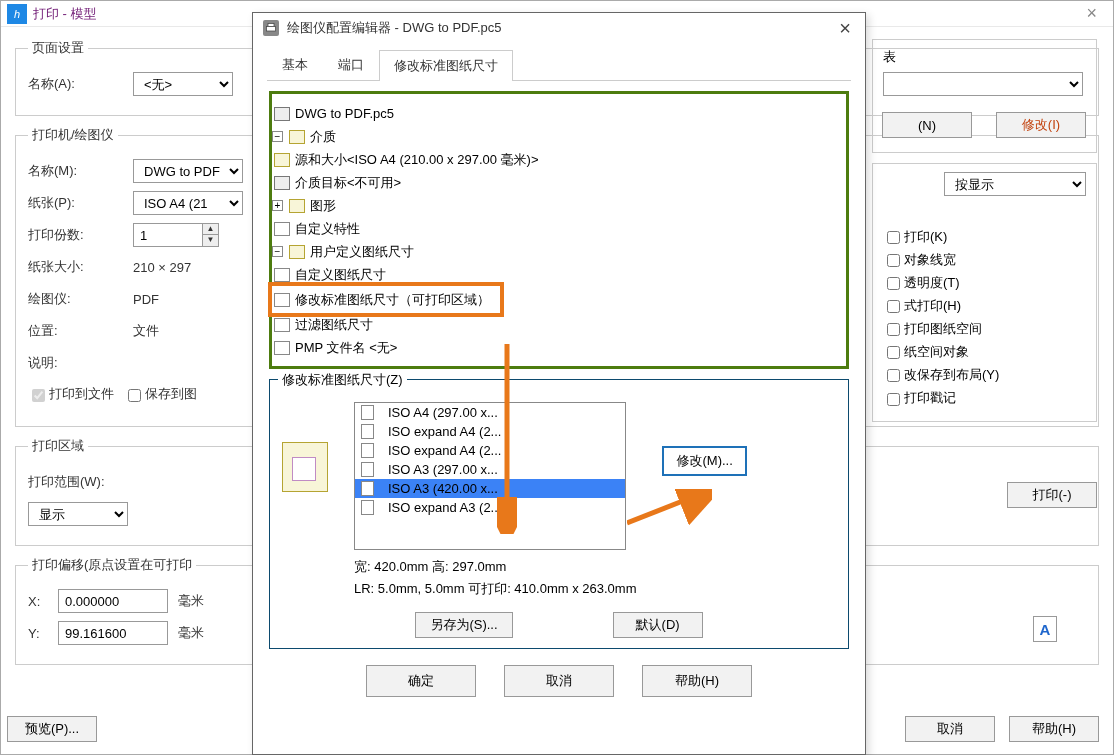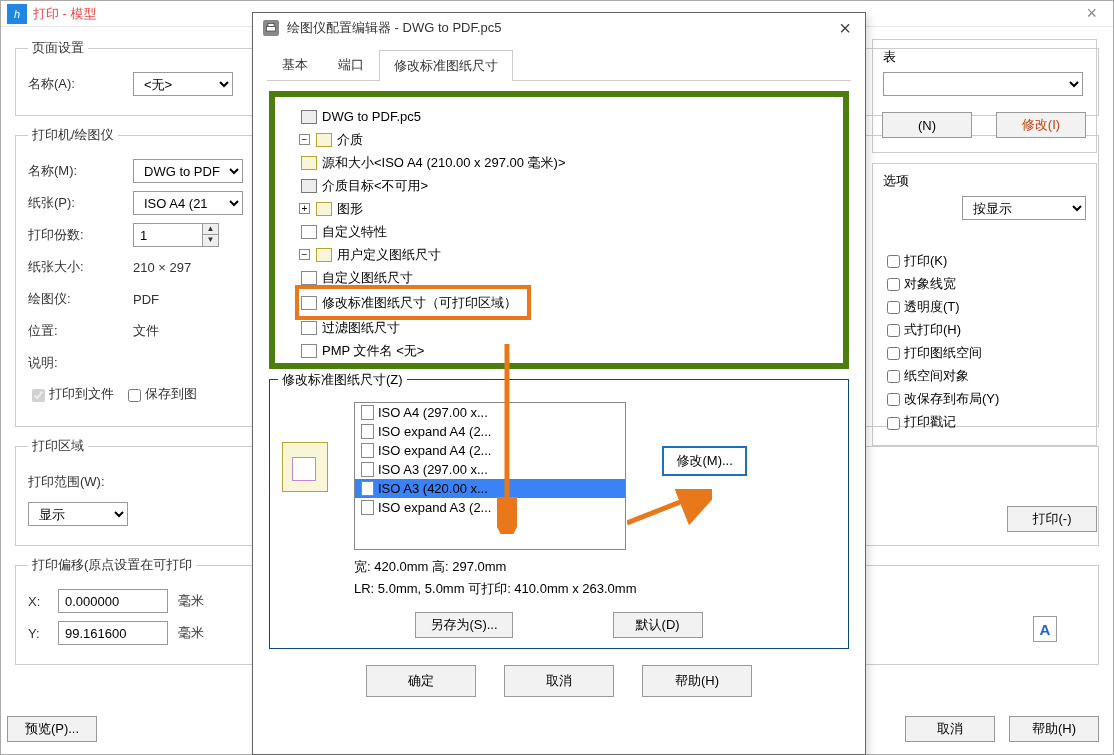--- a/index.html
+++ b/index.html
@@ -2,21 +2,21 @@
 <html><head>
 <meta charset="utf-8">
 <style>
 * { box-sizing: border-box; font-family: "Microsoft YaHei", "SimSun", sans-serif; font-size: 13px; }
 body { margin: 0; background: #fff; position: relative; width: 1114px; height: 755px; }
 
 
 .bg-dialog { position: absolute; left: 0; top: 0; width: 1114px; height: 755px; border: 1px solid #aaa; background: #fff; }
 .bg-titlebar { height: 26px; display: flex; align-items: center; padding: 0 6px; border-bottom: 1px solid #e9e9e9; }
 .bg-titlebar .app-icon { width: 20px; height: 20px; background: #1e88e5; margin-right: 6px; display:flex;align-items:center;justify-content:center;color:#fff;font-size:11px;font-style:italic;}
-.bg-title { color: #ef4444; }
+.bg-title { color: #701a75; }
 .bg-close { margin-left: auto; font-size: 18px; color: #888; padding: 0 10px; }
 
 .bg-body { padding: 12px 14px; color: #333; }
 fieldset { border: 1px solid #ccc; margin: 0 0 10px 0; padding: 8px 12px 12px 12px; }
 legend { padding: 0 4px; color: #333; }
 .row { display: flex; align-items: center; margin: 6px 0; gap: 10px; min-height: 26px; }
 .lbl { min-width: 95px; }
 select.inp, input.inp { border: 1px solid #999; padding: 2px 6px; height: 24px; background: #fff; }
 input.inp { width: 110px; }
 .spinner { display: inline-flex; }
@@ -44,36 +44,36 @@
 .mod-titlebar { height:30px; display:flex; align-items:center; padding:0 10px; }
 .mod-titlebar .ic { width:16px; height:16px; margin-right:8px; border-radius:2px; background:#888;display:inline-flex;align-items:center;justify-content:center;}
 .mod-titlebar .ic svg { width:12px;height:12px;}
 .mod-title { color:#333; }
 .mod-close { margin-left:auto; font-size:20px; color:#444; padding:0 4px; }
 
 .tabs { display:flex; border-bottom:1px solid #ccc; margin: 6px 14px 0 14px; }
 .tab { padding: 6px 14px; border:1px solid transparent; border-bottom:none; color:#333;}
 .tab.active { border-color:#ccc; background:#fff; position:relative; top:1px; }
 
-.tree-wrap { margin: 10px 16px 0 16px; border:6px solid #4d7c0f; padding:8px 24px; font-family: "SimSun", monospace; font-size:13px; line-height:23px; height:278px;}
+.tree-wrap { margin: 10px 16px 0 16px; border:3px solid #4d7c0f; padding:8px 0; font-family: "SimSun", monospace; font-size:13px; line-height:23px; height:278px;}
 .tree-row { white-space: pre; display:flex; align-items:center; }
 .tree-ic { display:inline-block; width:16px; height:14px; margin:0 5px 0 2px; vertical-align:middle; background:#f8f5d8; border:1px solid #b5a432;}
 .tree-ic.printer{background:#eee;border-color:#777;}
 .tree-ic.doc{background:#fff;border-color:#888;}
 .tree-expander { display:inline-block;width:11px;height:11px;border:1px solid #888;text-align:center;line-height:9px;font-size:10px;margin-right:4px;background:#fff;}
 
 .highlighted-item { border: 4px solid #e8781a; padding: 2px 10px 2px 0; margin: -4px 0 -4px -4px; display:inline-flex; align-items:center;text-align:center;}
 
 
 .mod-section { margin: 10px 16px 0 16px; border:1px solid #0c4a6e; padding:22px 12px 10px 12px; position:relative; }
 .mod-section-label { position:absolute; top:-9px; left:8px; background:#fff; padding:0 4px; }
 .paper-icon { width:46px; height:50px; border:1px solid #b5a432; background:#f8f5d8; display:inline-block; position:relative; margin-top:40px;}
 .paper-icon::after{content:"";position:absolute;left:9px;top:14px;width:22px;height:22px;border:1px solid #c08bc4;background:#fff;}
 .list-box { border:1px solid #888; width:272px; height:148px; overflow-y:scroll; }
-.list-item { padding:2px 6px; display:flex; align-items:flex-start; gap:4px; font-family:"SimSun",monospace;}
+.list-item { padding:2px 6px; display:flex; align-items:flex-start; gap:14px; font-family:"SimSun",monospace;}
 .list-item.selected { background:#3b82f6; }
 .doc-ic { width:13px;height:15px;border:1px solid #888;background:#fff;flex-shrink:0;}
 .modify-btn { border:2px solid #1e71b8; background:#fff; padding:4px 12px; }
 .info-line { font-family:Liberation Sans, sans-serif; margin-top:4px; padding-left:130px;}
 
 .mod-buttons { margin:16px 16px 0 16px; display:flex; justify-content:center; gap:28px; }
 .mod-buttons button { min-width:110px; height:32px; }
 
 
 .arrow { position:absolute; pointer-events:none;}
@@ -167,22 +167,21 @@
   <div class="right-partial">
     <div class="rp-section">
       <div class="rp-label">表</div>
       <select class="inp" style="width:200px"><option></option></select>
       <div class="row" style="margin-top:16px;gap:24px;justify-content:flex-end">
         <button class="winbtn">(N)</button>
         <button class="winbtn" disabled="">修改(I)</button>
       </div>
     </div>
     <div class="rp-section">
-      <div class="rp-label">选项</div>
-      <select class="inp" style="width:124px;float:right"><option>按显示</option></select>
+      <select class="inp" style="width:142px;float:right"><option>按显示</option></select>
       <div style="clear:both;height:28px"></div>
       <div class="checkline"><label><input type="checkbox" style=""><span>打印(K)</span></label></div>
       <div class="checkline"><label><input type="checkbox" style=""><span>对象线宽</span></label></div>
       <div class="checkline"><label><input type="checkbox" style=""><span>透明度(T)</span></label></div>
       <div class="checkline"><label><input type="checkbox" style=""><span>式打印(H)</span></label></div>
       <div class="checkline"><label><input type="checkbox" style=""><span>打印图纸空间</span></label></div>
       <div class="checkline"><label><input type="checkbox" style=""><span>纸空间对象</span></label></div>
       <div class="checkline"><label><input type="checkbox" style=""><span>改保存到布局(Y)</span></label></div>
       <div class="checkline"><label><input type="checkbox" style=""><span>打印戳记</span></label></div>
     </div>

